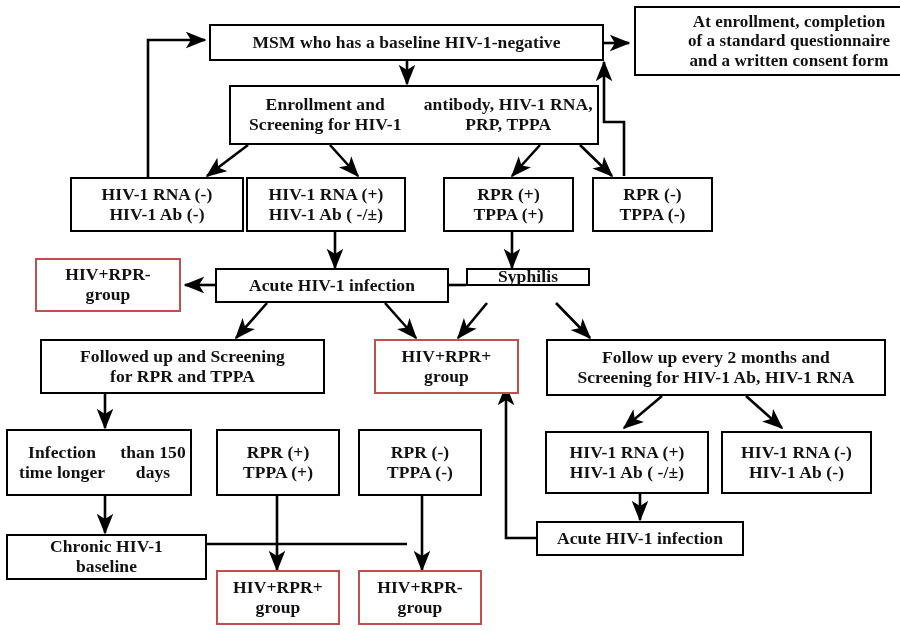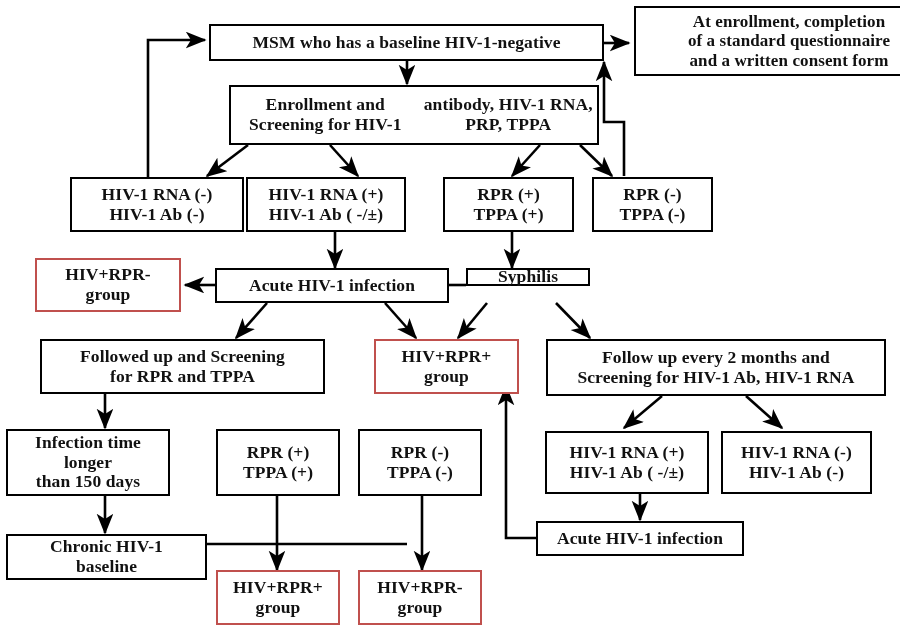--- a/index.html
+++ b/index.html
@@ -132,21 +132,21 @@
   <div class="node red t18" style="left:374px;top:339px;width:145px;height:55px;flex-direction:column;">
     <span class="txt">HIV+RPR+</span>
     <span class="txt">group</span>
   </div>
 
   <div class="node t18" style="left:546px;top:339px;width:340px;height:57px;flex-direction:column;">
     <span class="txt">Follow up every 2 months and</span>
     <span class="txt">Screening for HIV-1 Ab, HIV-1 RNA</span>
   </div>
 
-  <div class="node t18" style="left:6px;top:429px;width:164px;height:67px;flex-direction:column;">
+  <div class="node t18" style="left:6px;top:429px;width:186px;height:67px;flex-direction:row;">
     <span class="txt">Infection time longer</span>
     <span class="txt">than 150 days</span>
   </div>
 
   <div class="node t18" style="left:216px;top:429px;width:124px;height:67px;flex-direction:column;">
     <span class="txt">RPR (+)</span>
     <span class="txt">TPPA (+)</span>
   </div>
 
   <div class="node t18" style="left:358px;top:429px;width:124px;height:67px;flex-direction:column;">

